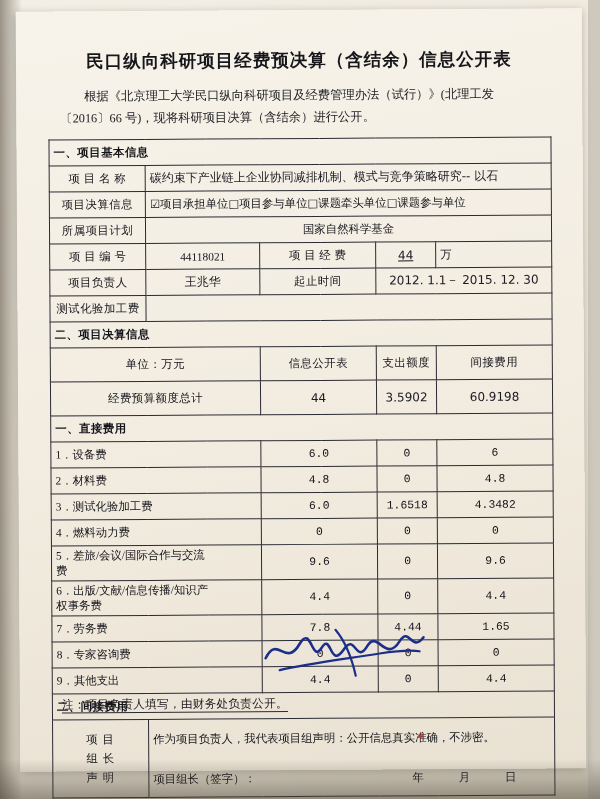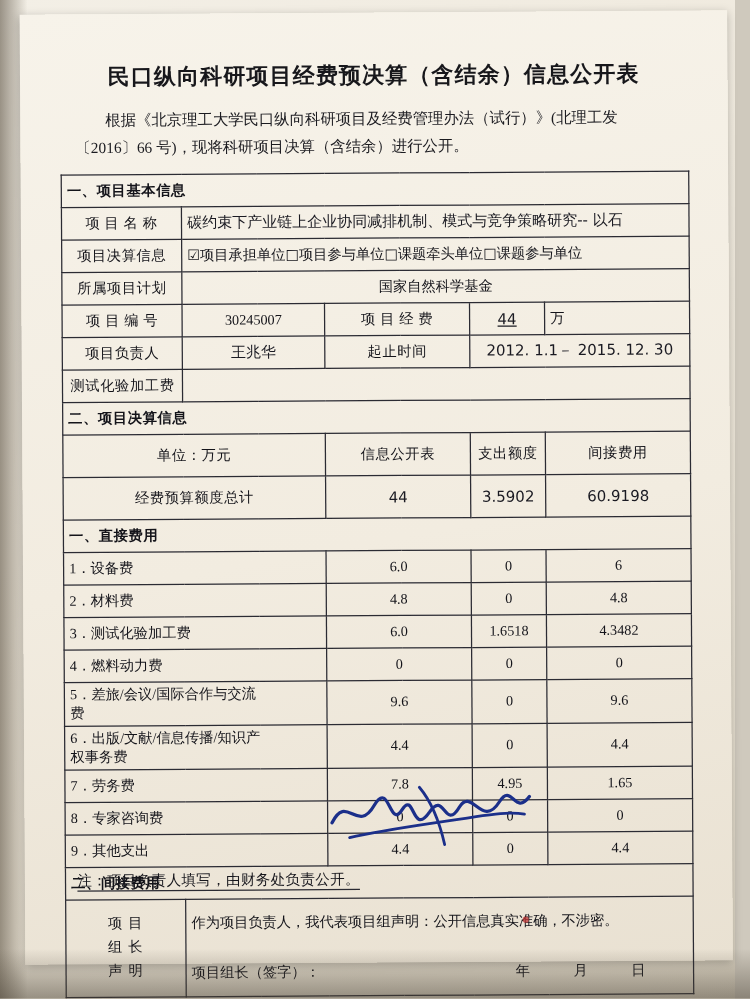--- a/index.html
+++ b/index.html
@@ -42,21 +42,21 @@
   }
   table.main td{
     border:1px solid #2b2b33;
     padding:2px 4px;height:21px;
     vertical-align:middle;
   }
   .sec{font-weight:bold;padding-left:8px;letter-spacing:.5px;}
   .lbl{text-align:center;letter-spacing:.5px;}
   .val{text-align:center;}
   .val-l{text-align:left;padding-left:10px;}
-  .num{text-align:center;font-family:Liberation Serif, serif;}
+  .num{text-align:center;font-family:Liberation Mono, monospace;}
   .ul{text-decoration:underline;}
   .hand{font-family:"DejaVu Sans",sans-serif;font-size:12px;color:#1a1a22;}
   .itemname{text-align:left;padding-left:6px;}
   .tall{height:34px;}
   .stmt td{vertical-align:top;}
   .stmt-label{
     text-align:center;line-height:19px;letter-spacing:1px;padding-top:6px;
   }
   .stmt-body{padding:8px 6px 4px 10px;line-height:24px;}
   .sign-line{margin-top:16px;position:relative;}
@@ -114,21 +114,21 @@
         <td class="val-l checkbox" colspan="6">☑项目承担单位□项目参与单位□课题牵头单位□课题参与单位</td>
       </tr>
 
       <tr>
         <td class="lbl">所属项目计划</td>
         <td class="val" colspan="6">国家自然科学基金</td>
       </tr>
 
       <tr>
         <td class="lbl">项 目 编 号</td>
-        <td class="val" colspan="2">30245007</td>
+        <td class="val" colspan="2">44118021</td>
         <td class="lbl" colspan="2">项 目 经 费</td>
         <td class="val ul hand">44</td>
         <td class="val-l">万</td>
       </tr>
 
       <tr>
         <td class="lbl">项目负责人</td>
         <td class="val hand" colspan="2">王兆华</td>
         <td class="lbl" colspan="2">起止时间</td>
         <td class="val hand" colspan="2">2012. 1.1－ 2015. 12. 30</td>
@@ -195,21 +195,21 @@
       <tr class="tall">
         <td class="itemname" colspan="3" style="white-space:pre-line;">6．出版/文献/信息传播/知识产
 权事务费</td>
         <td class="num" colspan="2">4.4</td>
         <td class="num">0</td>
         <td class="num">4.4</td>
       </tr>
       <tr>
         <td class="itemname" colspan="3">7．劳务费</td>
         <td class="num" colspan="2">7.8</td>
-        <td class="num">4.95</td>
+        <td class="num">4.44</td>
         <td class="num">1.65</td>
       </tr>
       <tr>
         <td class="itemname" colspan="3">8．专家咨询费</td>
         <td class="num" colspan="2">0</td>
         <td class="num">0</td>
         <td class="num">0</td>
       </tr>
       <tr>
         <td class="itemname" colspan="3">9．其他支出</td>

